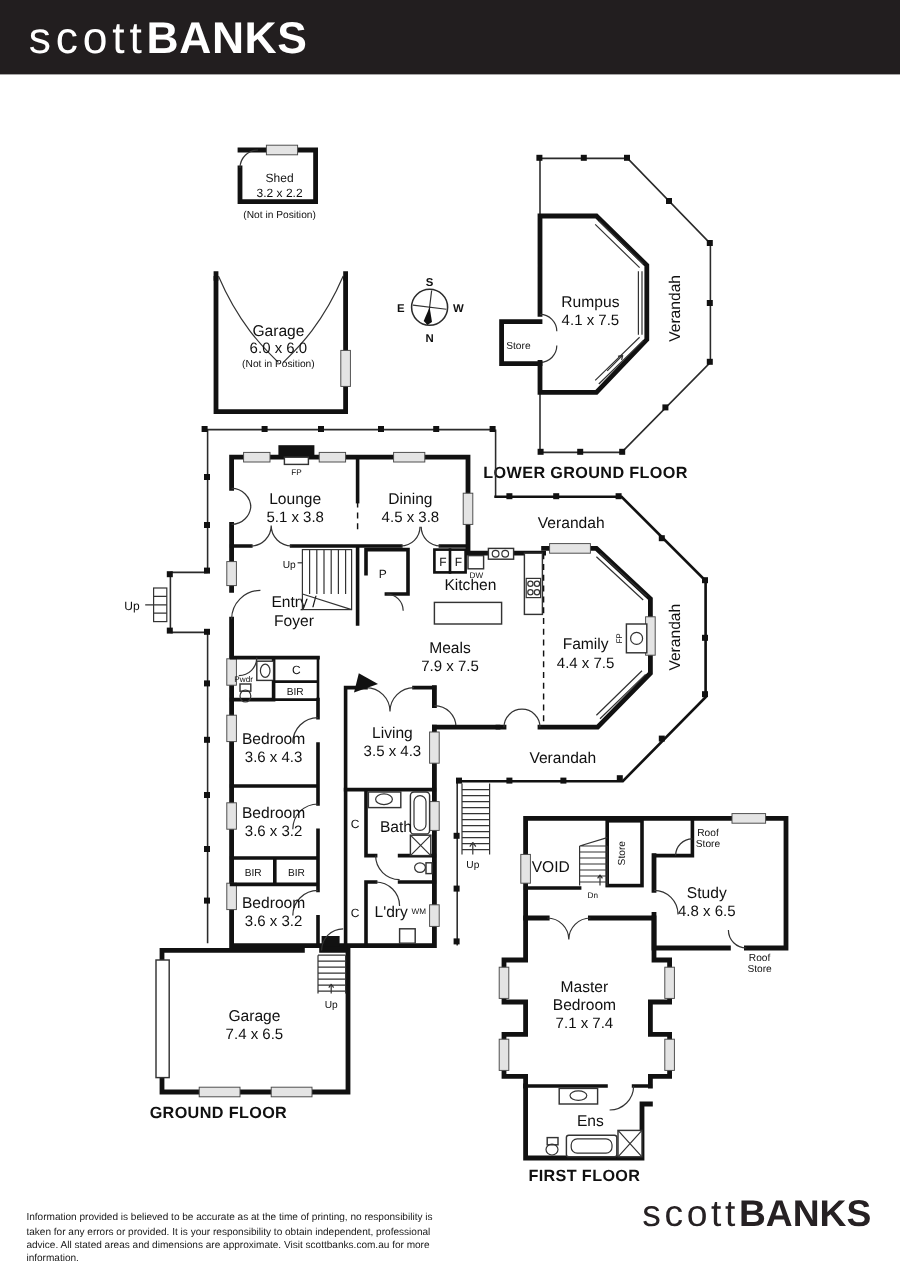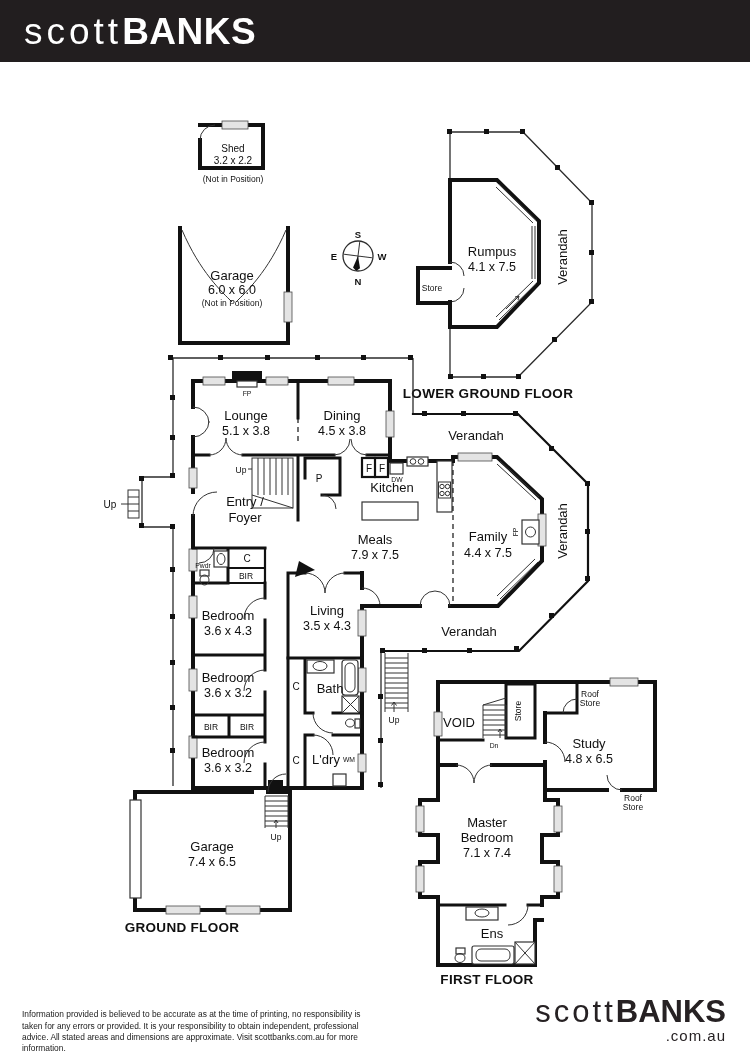--- a/index.html
+++ b/index.html
@@ -349,14 +349,13 @@
 <p class="disclaimer">
   <span>Information provided is believed to be accurate as at the time of printing, no responsibility is taken for any</span>
   <span>errors or provided. It is your responsibility to obtain independent, professional advice. All stated areas and</span>
   <span>dimensions are approximate. Visit scottbanks.com.au for more information.</span>
 </p>
 
 <div class="footer-logo">
   <div class="brand">
     <span class="light">scott</span><span class="bold">BANKS</span>
   </div>
-  <div class="domain">.com.au</div>
 </div>
 
 </body></html>

